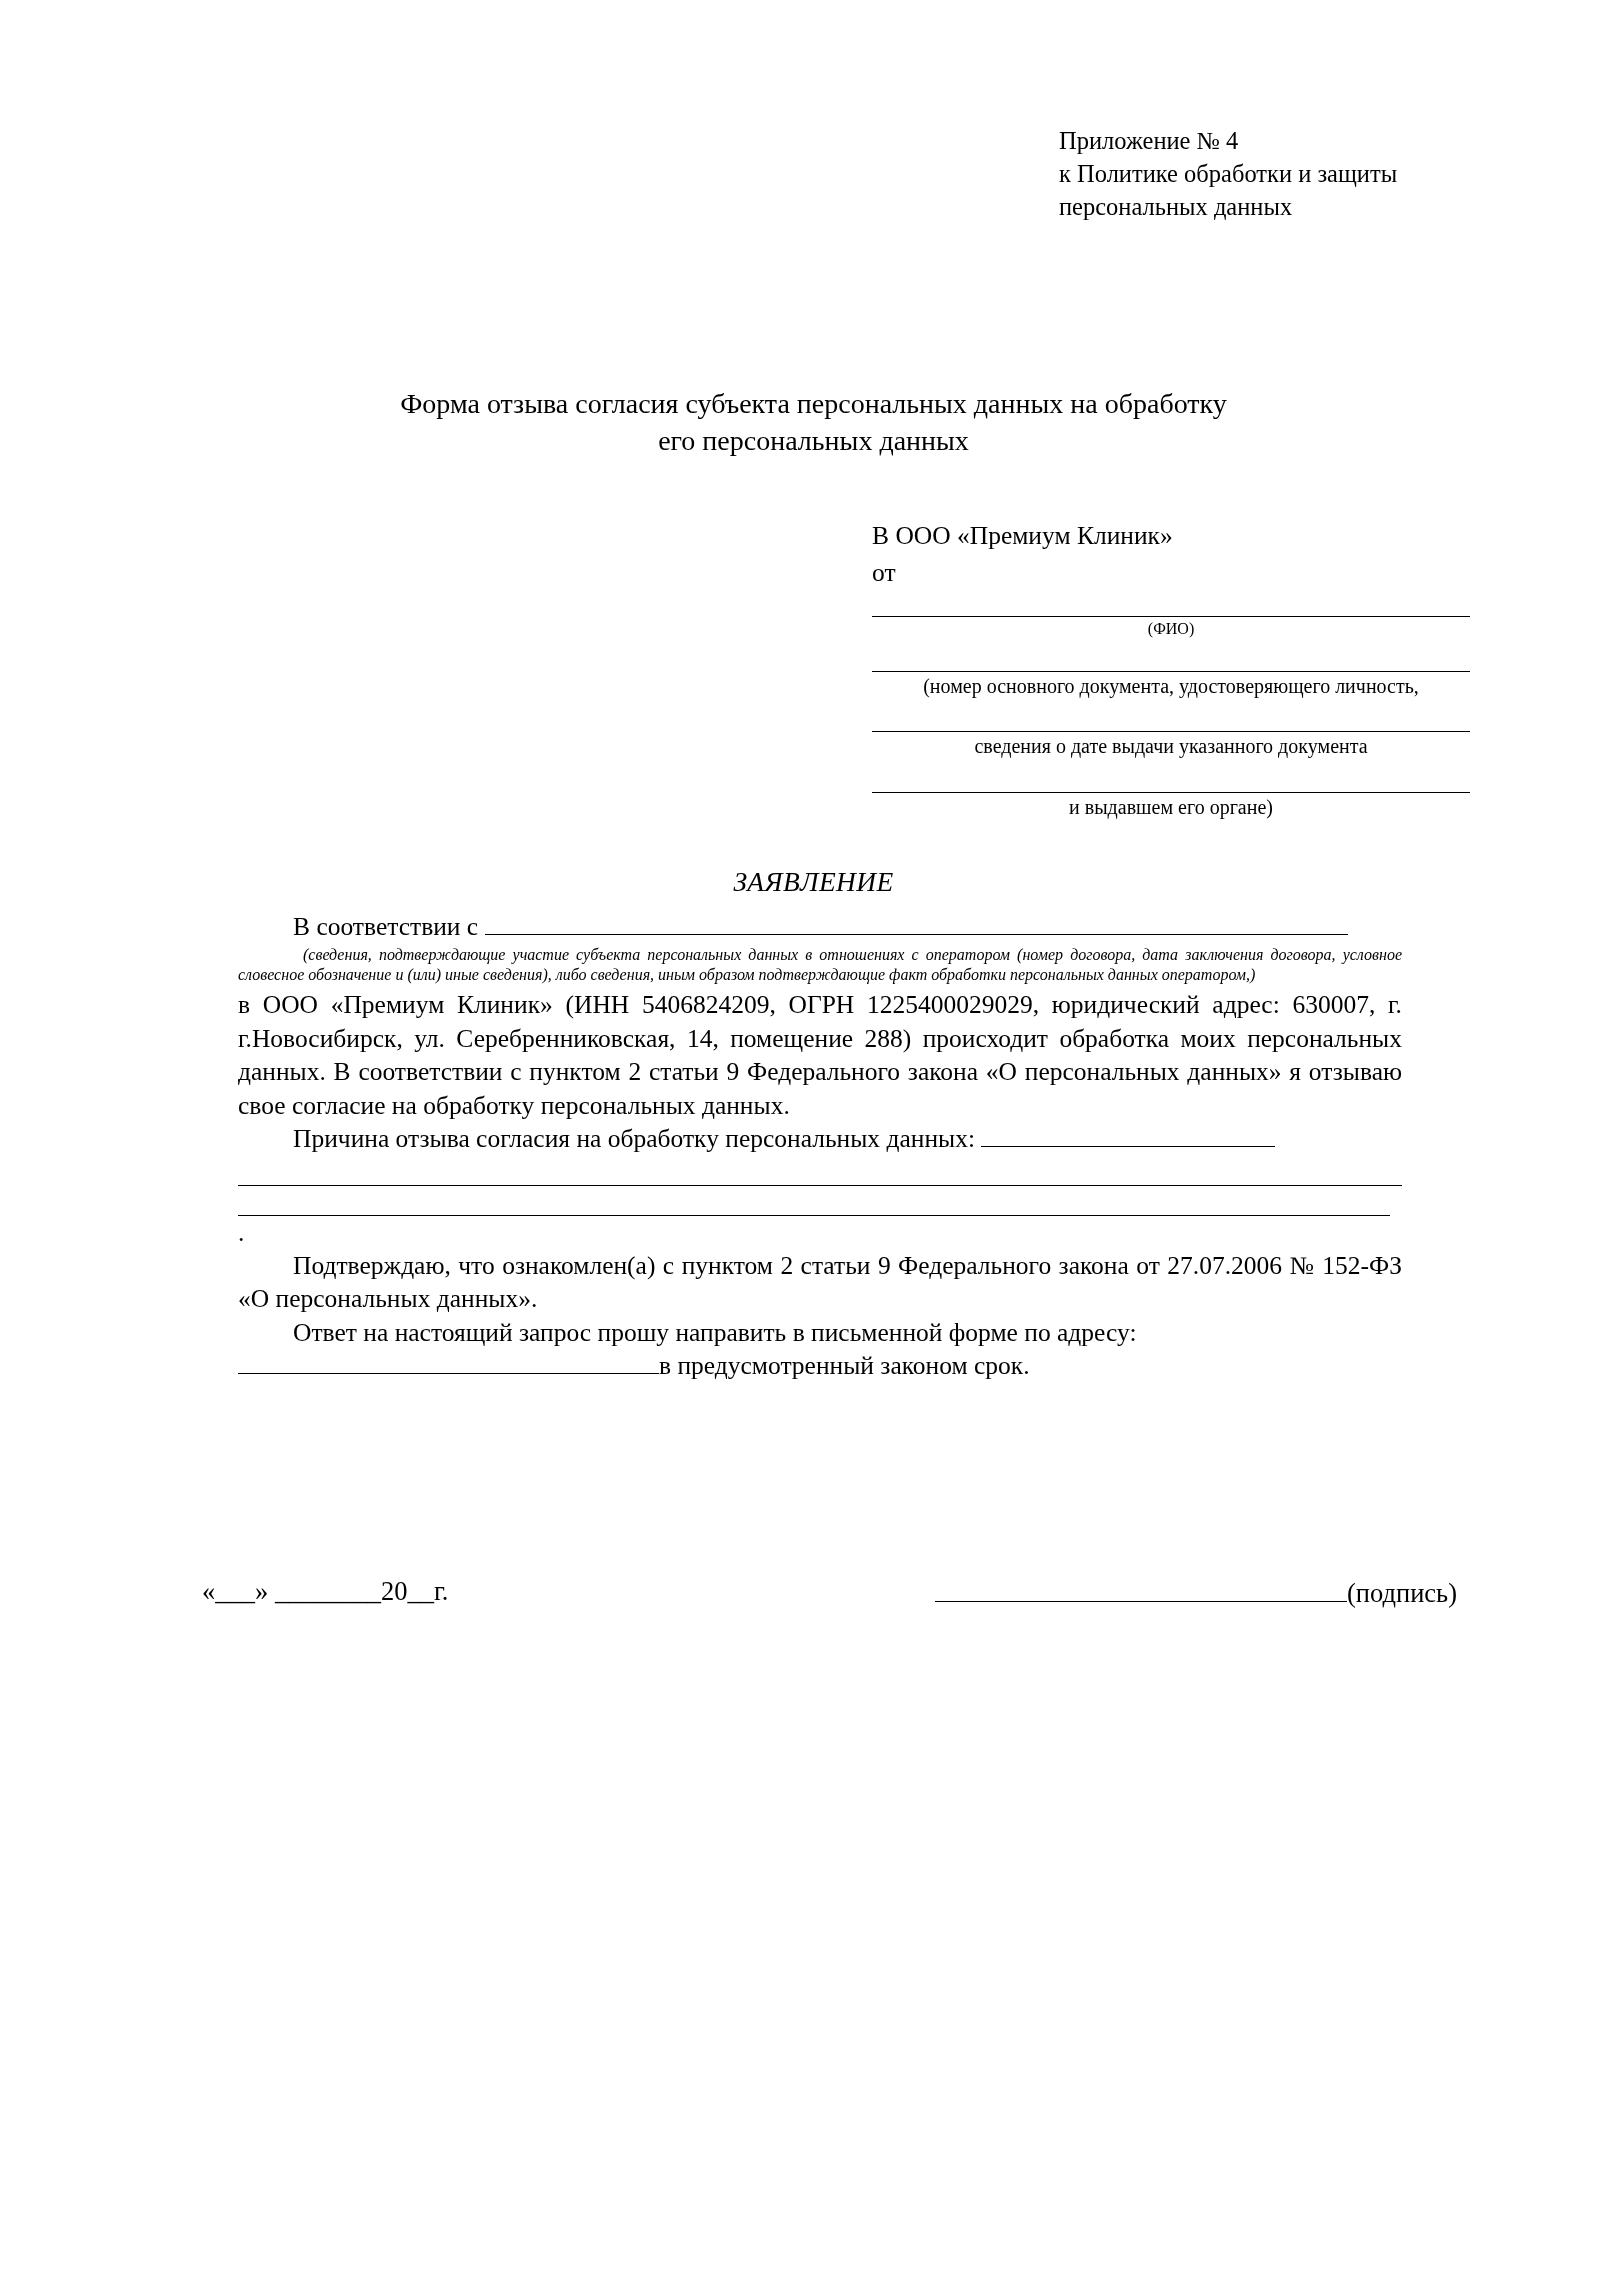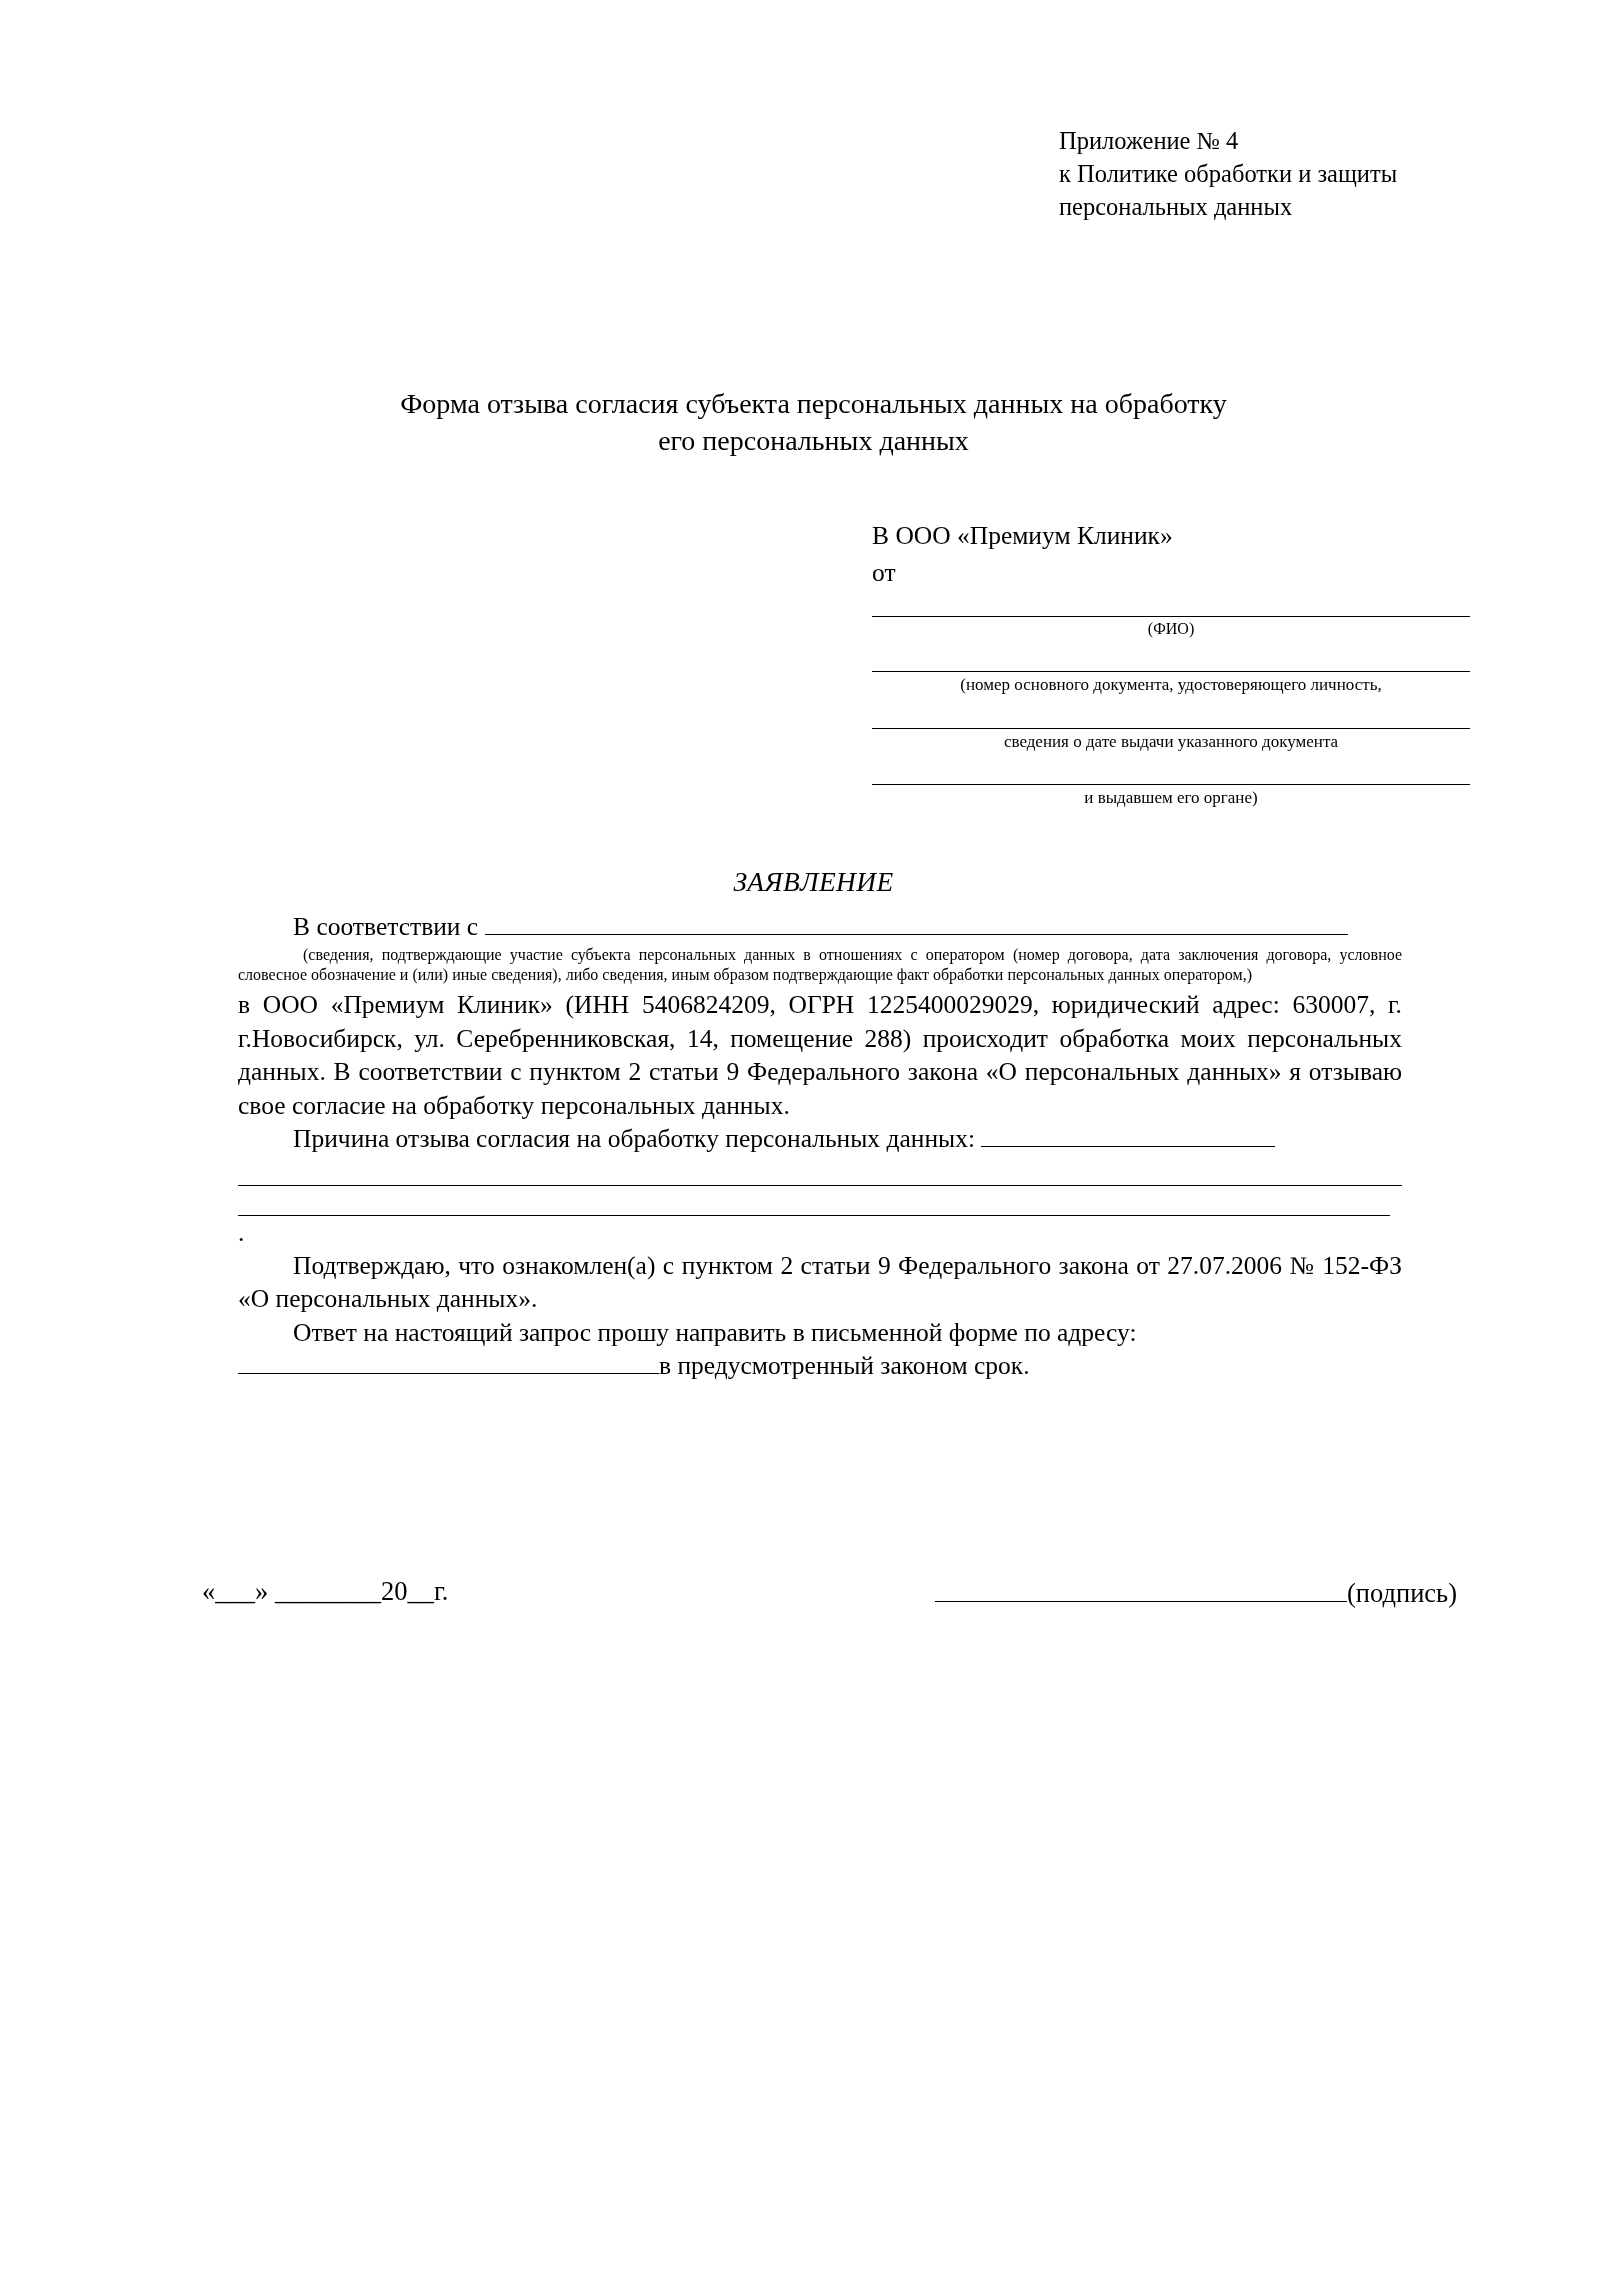--- a/index.html
+++ b/index.html
@@ -67,21 +67,21 @@
     width: 100%;
   }
   .fill-caption {
     display: block;
     text-align: center;
     font-size: 16px;
     line-height: 1.25;
     margin-top: 2px;
     margin-bottom: 7.8px;
   }
-  .fill-caption.small { font-size: 17px; }
+  .fill-caption.small { font-size: 20px; }
 
   
   .statement-heading {
     position: absolute;
     left: 235px;
     top: 867px;
     width: 1157px;
     text-align: center;
     font-size: 27.4px;
     letter-spacing: 0.4px;
@@ -108,20 +108,21 @@
   }
   .rule-after-sootv { width: 863px; }
 
   .hint {
     display: block;
     font-size: 16px;
     line-height: 1.28;
     text-align: justify;
     margin-top: 1px;
     margin-bottom: 2.9px;
+    font-style: italic;
   }
   .hint .hint-indent { display: inline-block; width: 65px; }
 
   p.para { margin: 0; }
   p.para + p.para { margin-top: 0; }
 
   .rule-reason { width: 294px; }
 
   .full-rule {
     display: block;

